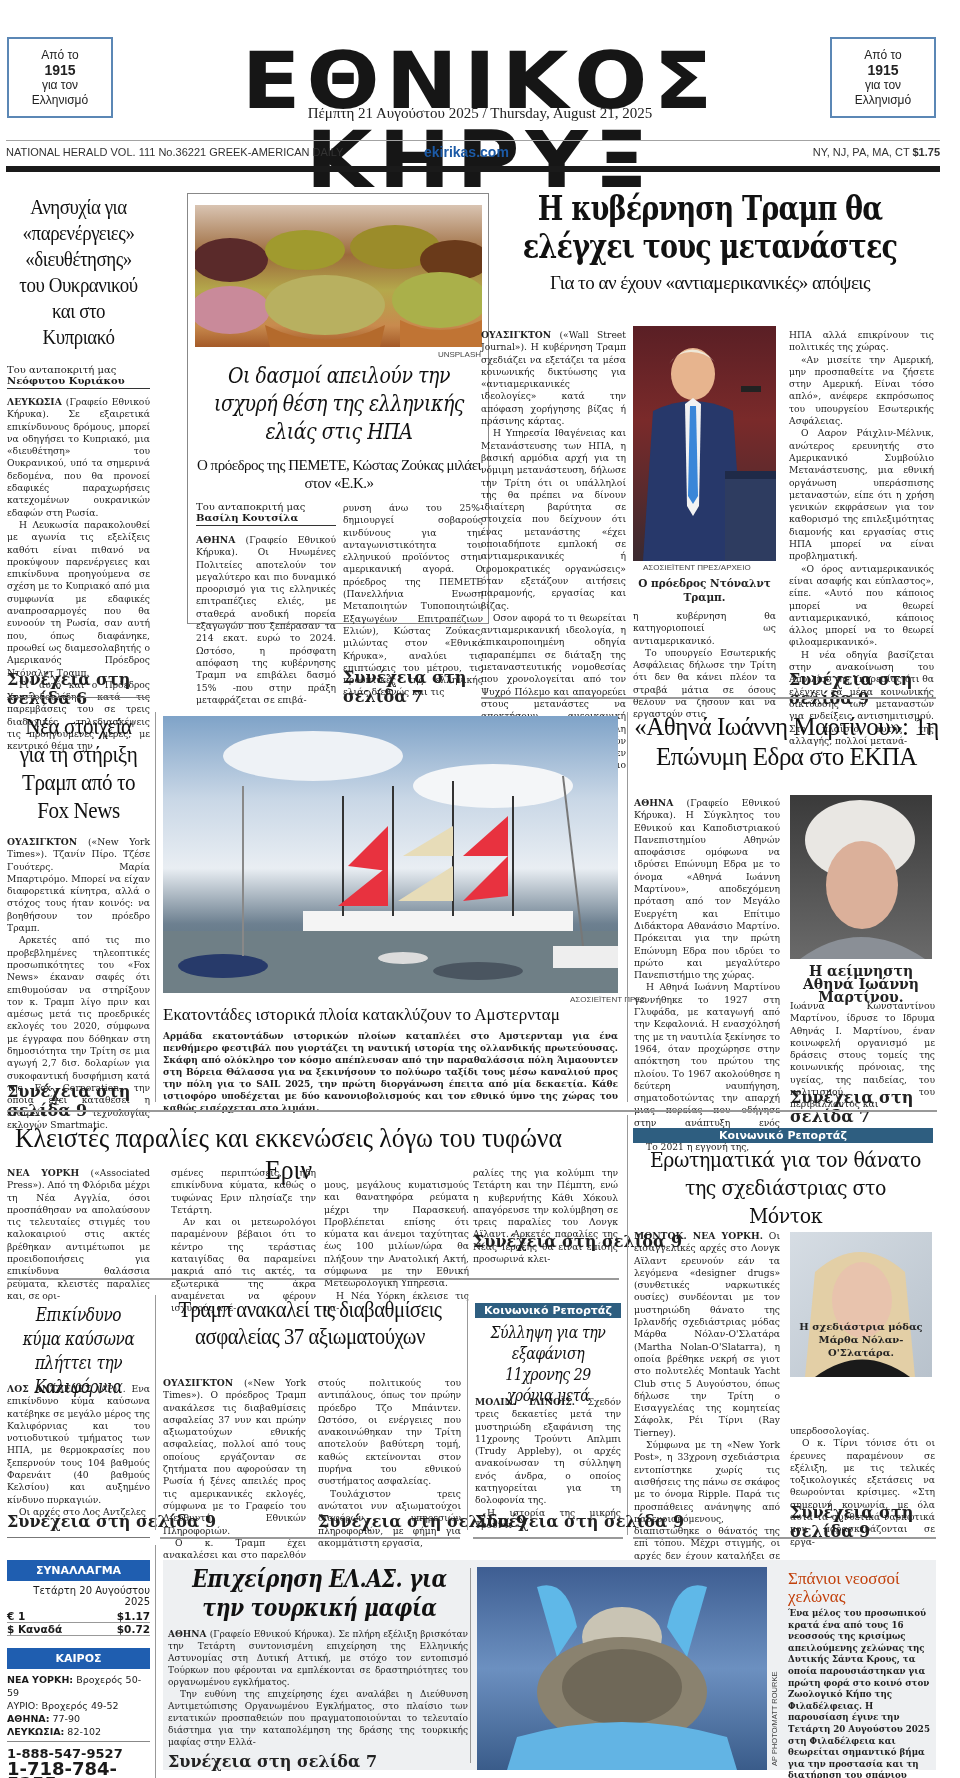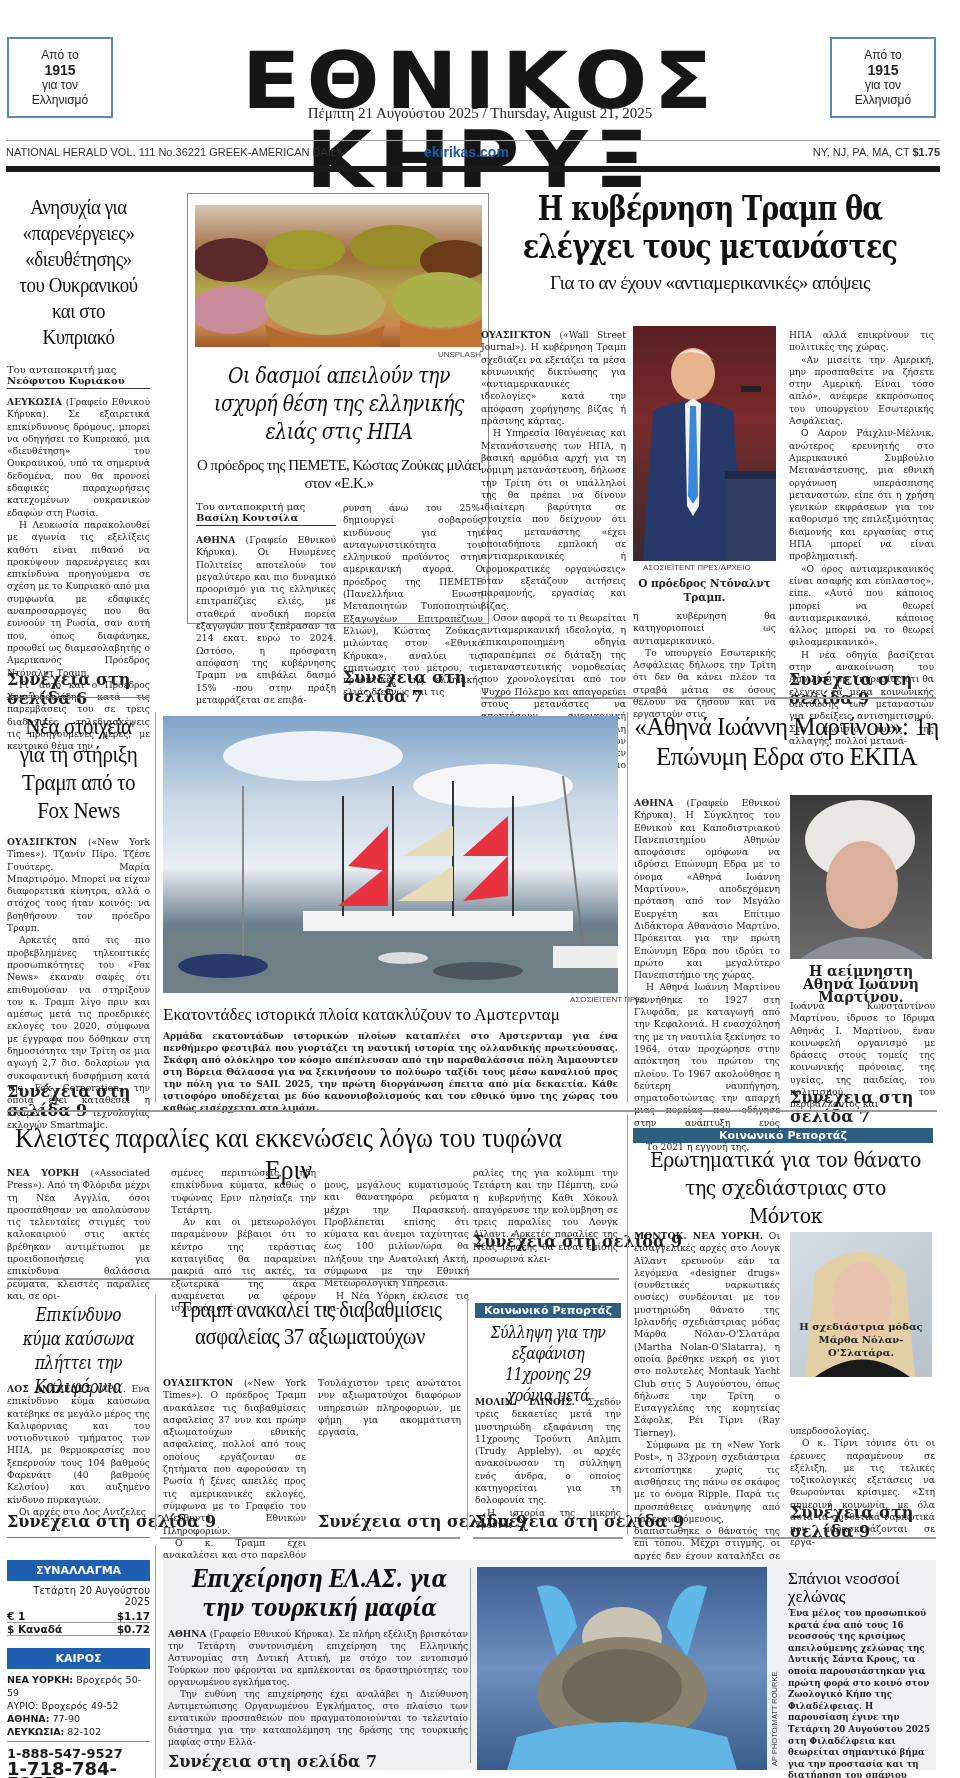--- a/index.html
+++ b/index.html
@@ -245,20 +245,21 @@
 </div>
 <div class="cont" style="position:absolute; left:7px; top:1512px;">Συνέχεια στη σελίδα 9</div>
 <div class="vrule" style="left:155px; top:1295px; height:235px;"></div>
 
 <div class="head abs" style="left:160px; top:1296px; width:300px; font-family:'Liberation Serif',serif; font-size:23px; line-height:27px; transform:scaleX(0.9); transform-origin:center;">Τραμπ ανακαλεί τις διαβαθμίσεις ασφαλείας 37 αξιωματούχων</div>
 <div class="body-text" style="position:absolute; left:163px; top:1377px; width:143px;">
   <p><span class="dateline">ΟΥΑΣΙΓΚΤΟΝ</span><span> («New York Times»). Ο πρόεδρος Τραμπ ανακάλεσε τις διαβαθμίσεις ασφαλείας 37 νυν και πρώην αξιωματούχων εθνικής ασφαλείας, πολλοί από τους οποίους εργάζονταν σε ζητήματα που αφορούσαν τη Ρωσία ή ξένες απειλές προς τις αμερικανικές εκλογές, σύμφωνα με το Γραφείο του Διευθυντή Εθνικών Πληροφοριών.</span></p>
   <p>Ο κ. Τραμπ έχει ανακαλέσει και στο παρελθόν διαβαθμίσεις, ακόμη και από τους πιο γνω-</p>
 </div>
 <div class="body-text" style="position:absolute; left:318px; top:1377px; width:143px;">
+  <p style="text-indent:0">στούς πολιτικούς του αντιπάλους, όπως τον πρώην πρόεδρο Τζο Μπάιντεν. Ωστόσο, οι ενέργειες που ανακοινώθηκαν την Τρίτη αποτελούν βαθύτερη τομή, καθώς εκτείνονται στον πυρήνα του εθνικού συστήματος ασφαλείας.</p>
   <p>Τουλάχιστον τρεις ανώτατοι νυν αξιωματούχοι διαφόρων υπηρεσιών πληροφοριών, με φήμη για ακομμάτιστη εργασία,</p>
 </div>
 <div class="cont" style="position:absolute; left:318px; top:1512px;">Συνέχεια στη σελίδα 9</div>
 <div class="vrule" style="left:467px; top:1295px; height:235px;"></div>
 
 <div class="kicker abs" style="left:475px; top:1303px; width:146px;">Κοινωνικό Ρεπορτάζ</div>
 <div class="head abs" style="left:473px; top:1322px; width:150px; font-family:'DejaVu Serif',serif; font-style:italic; font-size:16px; line-height:21px; transform:scaleX(0.88); transform-origin:center;">Σύλληψη για την εξαφάνιση 11χρονης 29 χρόνια μετά</div>
 <div class="body-text" style="position:absolute; left:475px; top:1396px; width:146px;">
   <p><span class="dateline">ΜΟΛΙΝ. ΙΛΙΝΟΪΣ.</span><span> Σχεδόν τρεις δεκαετίες μετά την μυστηριώδη εξαφάνιση της 11χρονης Τρούντι Απλμπι (Trudy Appleby), οι αρχές ανακοίνωσαν τη σύλληψη ενός άνδρα, ο οποίος κατηγορείται για τη δολοφονία της.</span></p>
   <p>Η ιστορία της μικρής Τρούντι</p>
@@ -307,14 +308,14 @@
   <svg width="290" height="203">
     <path d="M60 20 Q90 10 100 60 L80 90 Z" fill="#5fb8e8"></path>
     <path d="M230 20 Q200 10 190 60 L210 90 Z" fill="#5fb8e8"></path>
     <ellipse cx="145" cy="70" rx="40" ry="30" fill="#c9c4b4"></ellipse>
     <ellipse cx="145" cy="125" rx="85" ry="55" fill="#8a826f"></ellipse>
     <ellipse cx="145" cy="120" rx="60" ry="38" fill="#6f6858"></ellipse>
     <path d="M40 170 Q145 140 250 170 L260 203 L30 203 Z" fill="#62b4e4"></path>
   </svg>
 </div>
 <div class="credit" style="left:770px; top:1690px; transform:rotate(-90deg); transform-origin:left top; white-space:nowrap; font-size:7.5px; top:1766px;">AP PHOTO/MATT ROURKE</div>
-<div class="abs" style="left:788px; top:1570px; width:145px; font-family:'Liberation Serif',serif; font-size:17px; line-height:18px; color:#000000;">Σπάνιοι νεοσσοί χελώνας</div>
+<div class="abs" style="left:788px; top:1570px; width:145px; font-family:'Liberation Serif',serif; font-size:17px; line-height:18px; color:#c2410c;">Σπάνιοι νεοσσοί χελώνας</div>
 <div class="abs" style="left:788px; top:1608px; width:145px; font-family:'DejaVu Serif',serif; font-weight:bold; font-size:8.7px; line-height:11.6px; color:#222;">Ένα μέλος του προσωπικού κρατά ένα από τους 16 νεοσσούς της κρισίμως απειλούμενης χελώνας της Δυτικής Σάντα Κρους, τα οποία παρουσιάστηκαν για πρώτη φορά στο κοινό στον Ζωολογικό Κήπο της Φιλαδέλφειας. Η παρουσίαση έγινε την Τετάρτη 20 Αυγούστου 2025 στη Φιλαδέλφεια και θεωρείται σημαντικό βήμα για την προστασία και τη διατήρηση του σπάνιου αυτού είδους.</div>
 
 </body></html>

